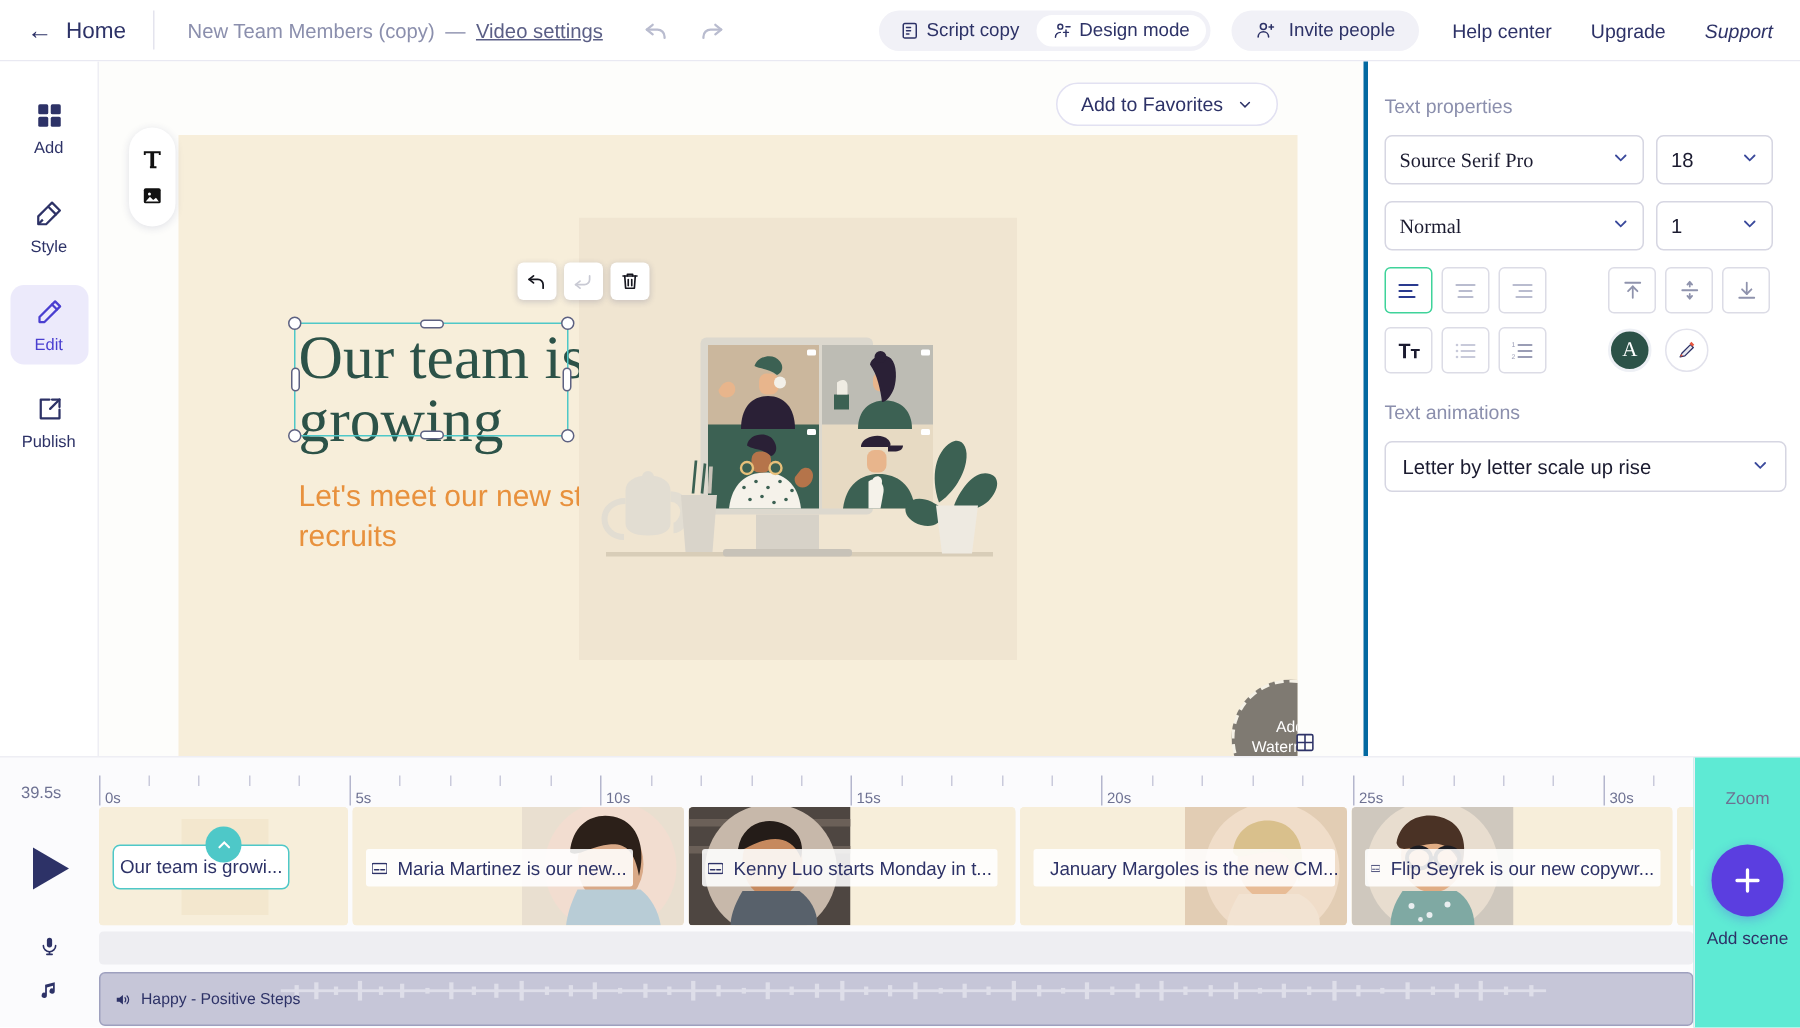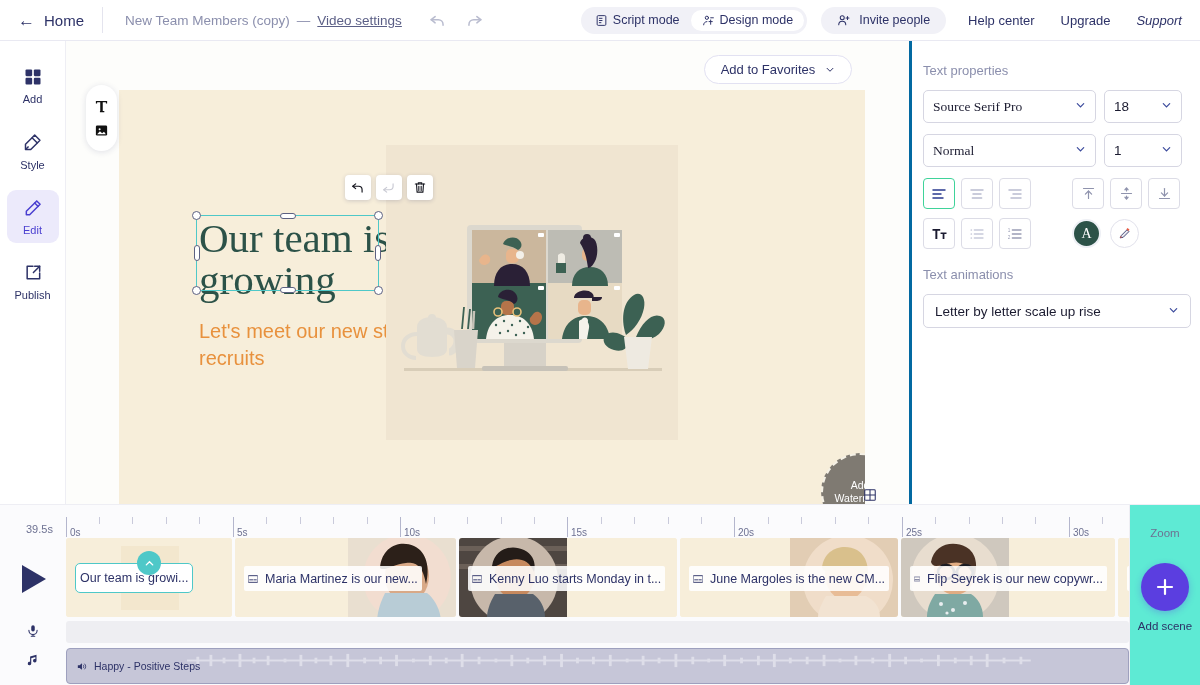--- a/index.html
+++ b/index.html
@@ -160,21 +160,21 @@
     display: flex; align-items: center; padding: 0 11px; font-size: 13.5px; color: #1b1b30;
     cursor: pointer; width: 268px;
   }
 
   
   .timeline {
     position: absolute; top: 504px; left: 0; width: 1200px; height: 181px;
     background: #fbfbfd; border-top: 1px solid #eeeef4;
   }
   .tl-left { position: absolute; left: 0; top: 0; width: 66px; height: 181px; }
-  .dur { position: absolute; left: 26px; top: 18px; font-size: 11px; color: #6d7192; }
+  .dur { position: absolute; left: 14px; top: 18px; font-size: 11px; color: #6d7192; }
   .big-play {
     position: absolute; left: 20px; top: 58px; cursor: pointer;
   }
   .mic-ic { position: absolute; left: 26px; top: 118px; cursor: pointer; }
   .note-ic { position: absolute; left: 26px; top: 147px; cursor: pointer; }
 
   .ruler { position: absolute; left: 66px; top: 10px; width: 1063px; height: 22px; }
   .tick { position: absolute; top: 2px; width: 1px; background: #c9cadb; }
   .tick.major { height: 20px; background: #b4b6cd; }
   .tick.minor { height: 7px; }
@@ -257,21 +257,21 @@
           </svg>
       </span>
     </div>
     <div class="spacer"></div>
     <div class="mode-toggle">
       <div class="mode-btn">
         <svg width="13" height="13" viewBox="0 0 24 24" fill="none" stroke="#2d3267" stroke-width="1.8">
             <rect x="4" y="3" width="16" height="18" rx="2"></rect>
             <path d="M8 8h5M8 12h5M8 16h3" stroke-linecap="round"></path>
           </svg>
-        <span>Script mode</span>
+        <span>Script copy</span>
       </div>
       <div class="mode-btn active">
         <svg width="13" height="13" viewBox="0 0 24 24" fill="none" stroke="#2d3267" stroke-width="1.8" stroke-linecap="round">
             <circle cx="9" cy="7" r="3"></circle>
             <path d="M3 20c0-3.3 2.7-6 6-6"></path>
             <path d="M16 11v8M13 14h6M16 7h5"></path>
           </svg>
         <span>Design mode</span>
       </div>
     </div>
@@ -740,21 +740,21 @@
             <ellipse cx="166" cy="36" rx="21" ry="26" fill="#e8bc96"></ellipse>
             <path d="M142 30c2-20 22-25 35-18 12 7 13 24 9 38-4-17-11-21-21-20-12 1-20 6-23 0z" fill="#d9c08c"></path>
             <path d="M146 58c-6 10-8 17-8 21h62c0-10-6-17-14-21z" fill="#f2e3d2"></path>
           </g>
         </svg>
         <span class="scene-cap">
           <svg width="10" height="8" viewBox="0 0 24 18">
               <rect x="0" y="1" width="24" height="16" rx="2" fill="none" stroke="#2d3267" stroke-width="2.2"></rect>
               <path d="M4 11h7M14 11h6" stroke="#2d3267" stroke-width="2.2" stroke-linecap="round"></path>
             </svg>
-          <span>June Margoles is the new CM...</span>
+          <span>January Margoles is the new CM...</span>
         </span>
       </div>
 
       <div class="scene" style="width:214px">
         <svg class="ph" viewBox="0 0 214 79" preserveAspectRatio="none">
           <rect width="214" height="79" fill="#f7eeda"></rect>
           <clipPath id="c4">
               <rect x="0" y="0" width="108" height="79"></rect>
             </clipPath>
           <g clip-path="url(#c4)">

